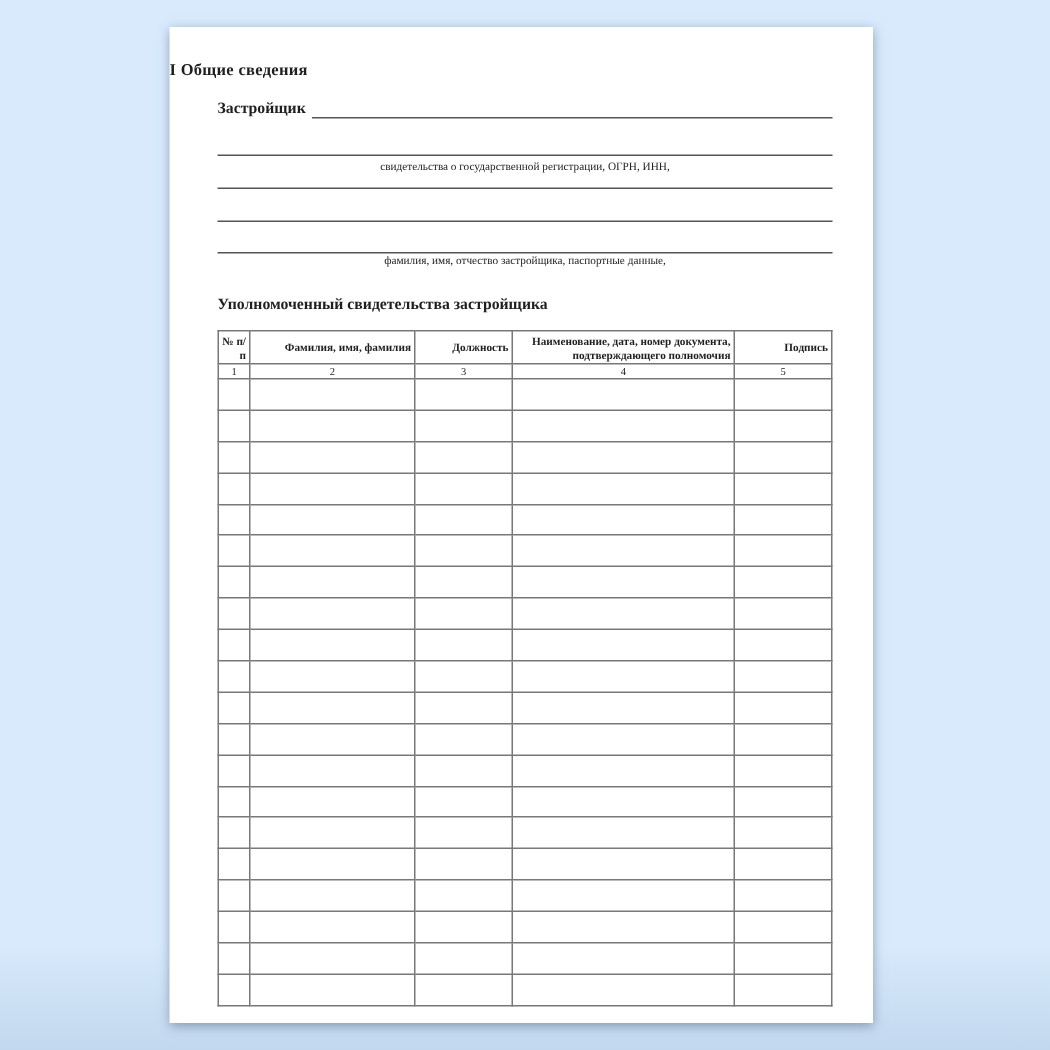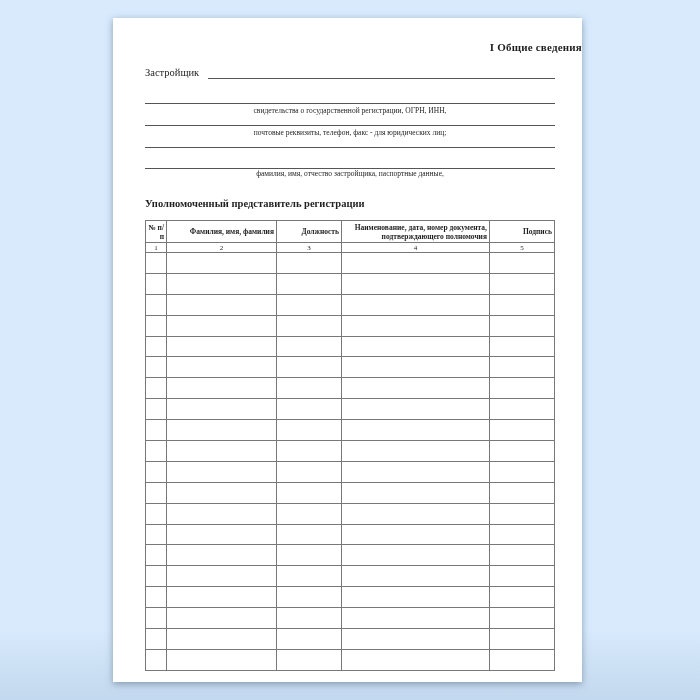--- a/index.html
+++ b/index.html
@@ -22,31 +22,31 @@
     height: 664px;
     background: var(--page, #ffffff);
     box-shadow: 0 2px 7px rgba(96, 116, 140, 0.65);
     color: var(--text, #1f1f1f);
   }
   .doc-title {
     position: absolute;
     top: 23px;
     left: 0;
     right: 0;
-    text-align: right;
+    text-align: left;
     font-size: 11px;
     font-weight: bold;
     letter-spacing: 0.2px;
   }
   .dev-label {
     position: absolute;
     left: 32px;
     top: 49px;
     font-size: 10.5px;
-    font-weight: 400;
+    font-weight: 700;
   }
   .field-line {
     position: absolute;
     height: 0;
     border-top: 1px solid var(--line, #555555);
   }
   .line-partial { left: 95px;  width: 347px; top: 60px; }
   .line-2 { left: 32px; width: 410px; top: 85px; }
   .line-3 { left: 32px; width: 410px; top: 107px; }
   .line-4 { left: 32px; width: 410px; top: 129px; }
@@ -116,28 +116,27 @@
   <div class="doc-title">I Общие сведения</div>
 
   <div class="dev-label">Застройщик</div>
 
   <div class="field-line line-partial"></div>
 
   <div class="field-line line-2"></div>
   <div class="caption cap-2">свидетельства о государственной регистрации, ОГРН, ИНН,</div>
 
   <div class="field-line line-3"></div>
-  <div class="caption cap-3">почтовые реквизиты, телефон, факс - для юридических лиц;</div>
 
   <div class="field-line line-4"></div>
   <div class="caption cap-4">фамилия, имя, отчество застройщика, паспортные данные,</div>
 
   <div class="field-line line-5"></div>
 
-  <div class="rep-heading">Уполномоченный представитель регистрации</div>
+  <div class="rep-heading">Уполномоченный свидетельства застройщика</div>
 
   <table class="rep-table">
     <colgroup>
       <col class="col-num">
         <col class="col-name">
         <col class="col-post">
         <col class="col-doc">
         <col class="col-sign">
     </colgroup>
     <thead>

